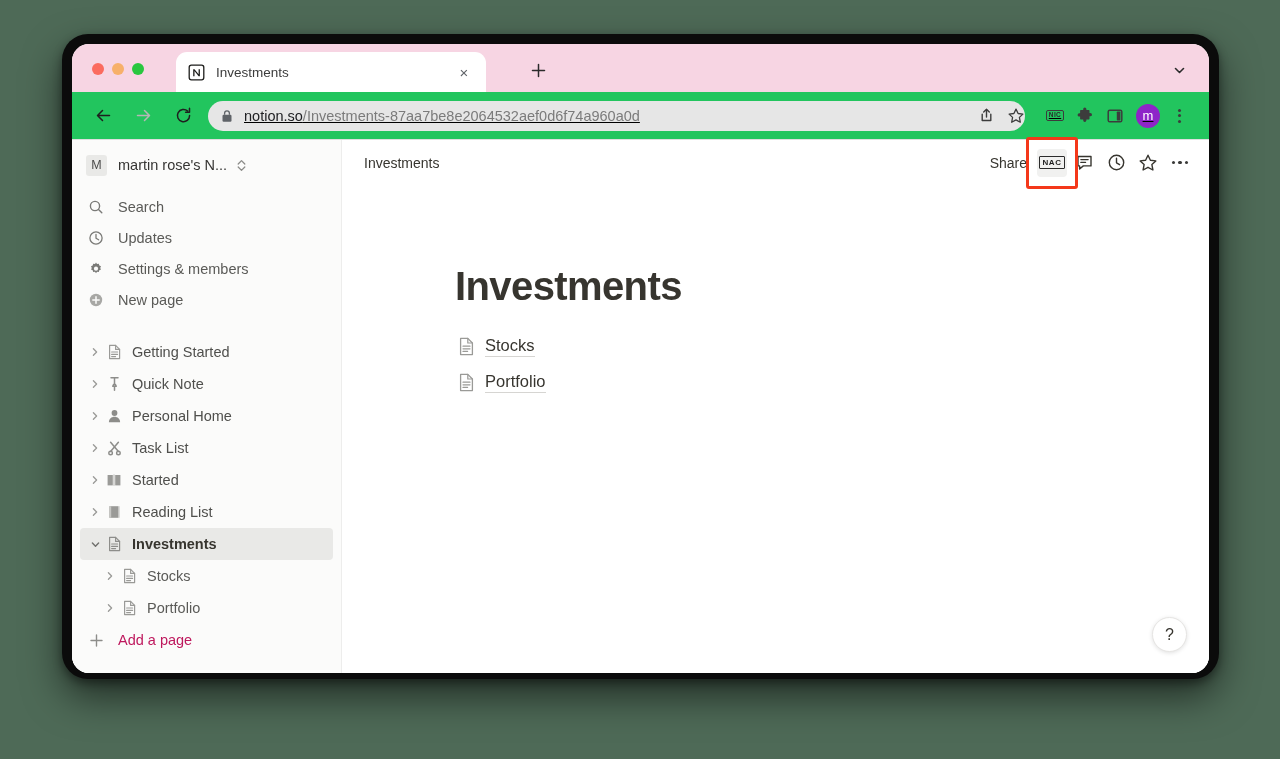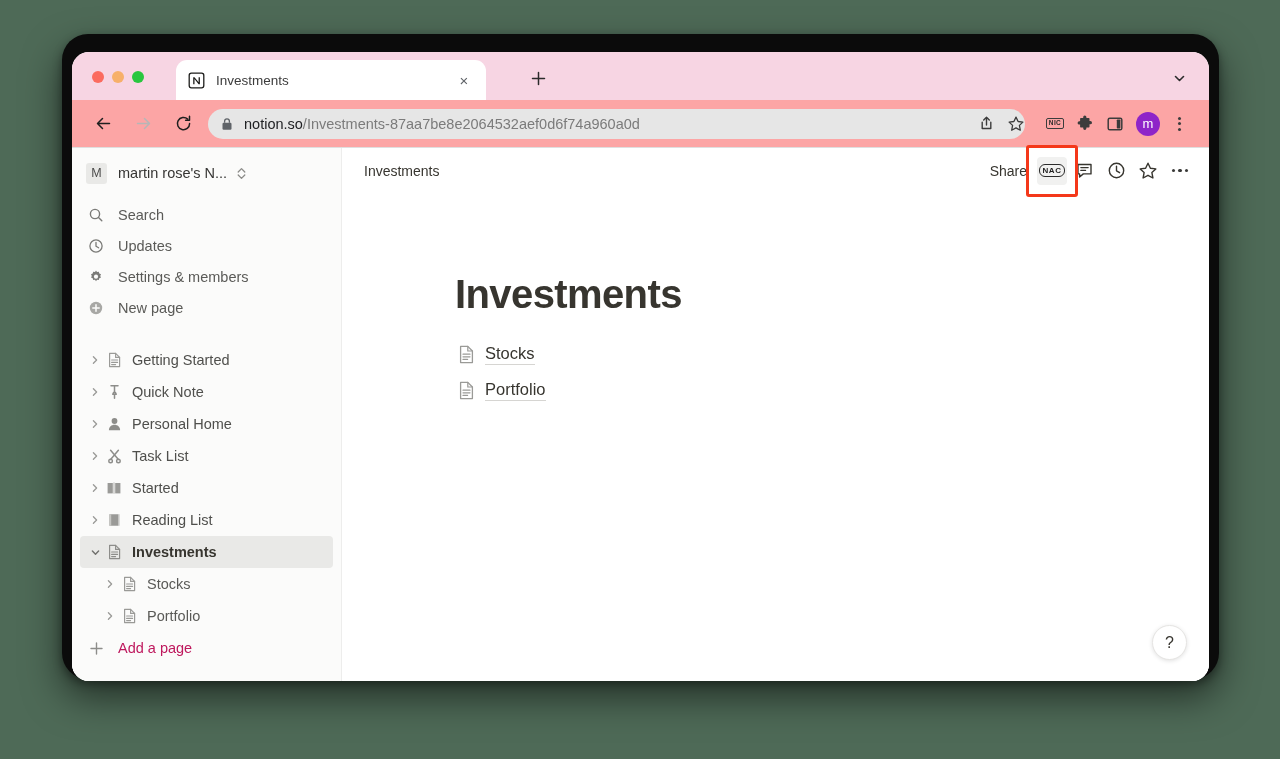--- a/index.html
+++ b/index.html
@@ -17,21 +17,21 @@
   #device-frame {
     position: absolute;
     left: 62px; top: 34px;
     width: 1157px; height: 645px;
     background: #0b0b0b;
     border-radius: 26px;
     box-shadow: 0 18px 38px rgba(0,0,0,0.55), 0 4px 10px rgba(0,0,0,0.4);
   }
   #browser-window {
     position: absolute;
-    left: 72px; top: 52px;
+    left: 72px; top: 44px;
     width: 1137px; height: 629px;
     background: #ffffff;
     border-radius: 17px;
     overflow: hidden;
     display: flex;
     flex-direction: column;
   }
 
   
   #tab-strip {
@@ -97,26 +97,27 @@
   #tabstrip-chevron {
     position: absolute;
     right: 18px; bottom: 10px;
     width: 24px; height: 24px;
     display: flex; align-items: center; justify-content: center;
   }
 
   
   #toolbar {
     height: 47px;
-    background: #fca5a5;
+    background: #22c55e;
     display: flex;
     align-items: center;
     padding: 0 16px;
     flex: 0 0 auto;
     position: relative;
+    text-decoration: underline;
   }
   .nav-btn {
     width: 30px; height: 30px;
     display: flex; align-items: center; justify-content: center;
     flex: 0 0 auto;
     margin-right: 10px;
   }
   #omnibox {
     flex: 1 1 auto;
     height: 30px;
@@ -325,21 +326,21 @@
     width: 30px; height: 28px;
     display: flex; align-items: center; justify-content: center;
     border-radius: 4px;
   }
   #nac-btn {
     background: #f1f1f0;
     position: relative;
   }
   #nac-glyph {
     border: 1.6px solid #2b2b2b;
-    border-radius: 6px;
+    border-radius: 1px;
     font-size: 8px;
     font-weight: bold;
     letter-spacing: 0.5px;
     color: #1e1e1e;
     padding: 1.5px 2.5px;
     line-height: 1;
   }
   #nac-highlight {
     position: absolute;
     left: -11px; top: -12px;

